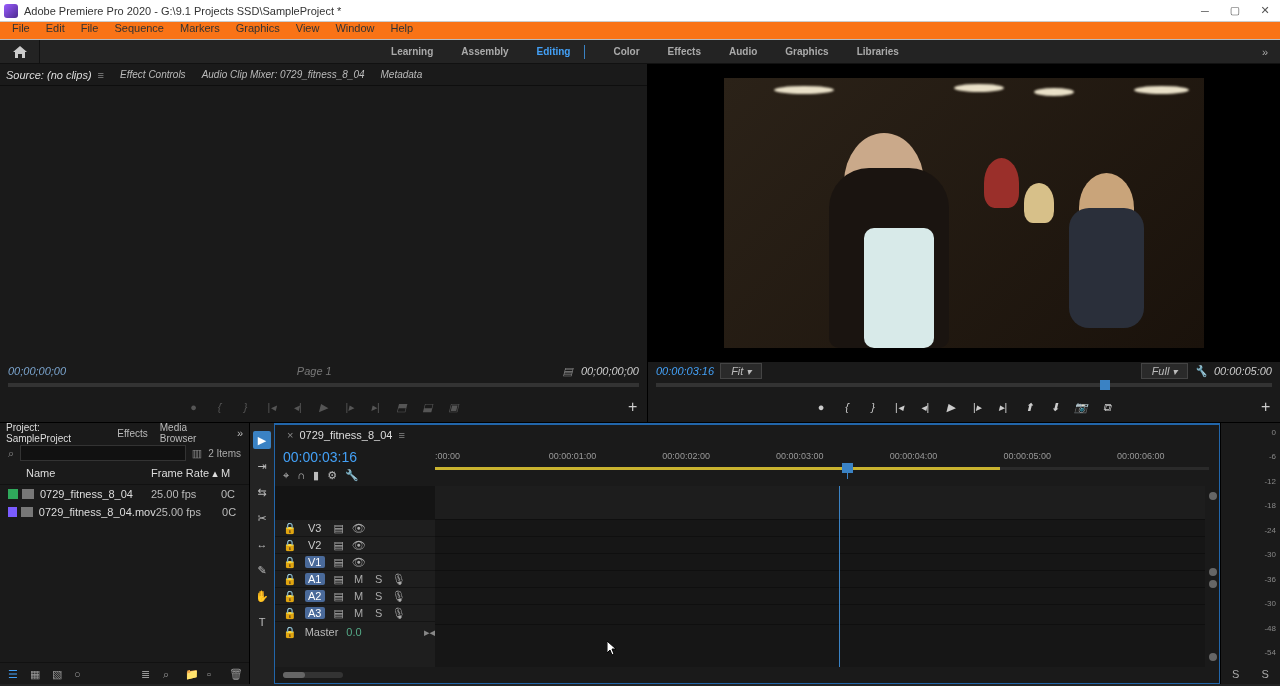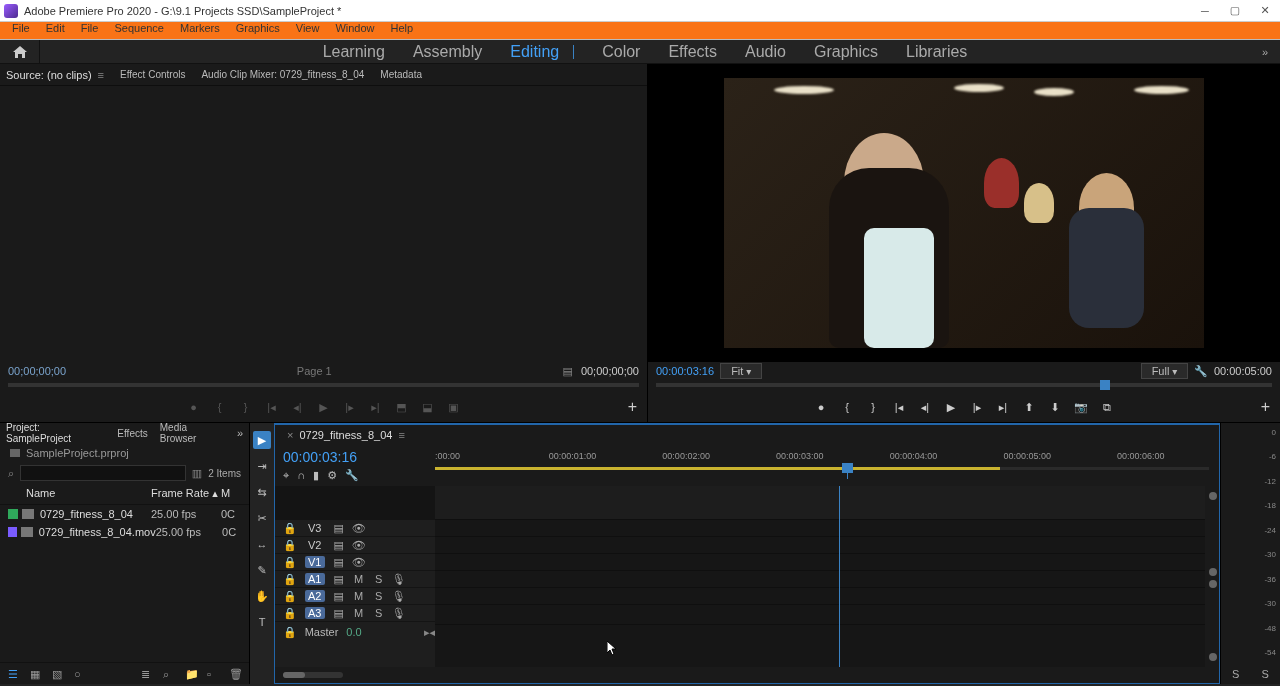--- a/index.html
+++ b/index.html
@@ -12,27 +12,27 @@
 .titlebar .winbtn { width: 30px; height: 22px; display: flex; align-items: center; justify-content: center; color: #555; }
 
 
 .menubar { height: 18px; background: #f97316; color: #333; display: flex; padding-left: 4px; border-bottom: 1px solid #bbb; }
 .menubar span { padding: 0 8px; font-size: 11px; cursor: default; }
 
 
 .workspacebar { height: 24px; background: #232323; display: flex; align-items: center; border-bottom: 1px solid #111; }
 .home-btn { width: 40px; height: 24px; display: flex; align-items: center; justify-content: center; border-right: 1px solid #111; }
 .workspace-tabs { flex: 1; display: flex; align-items: center; justify-content: center; gap: 28px; }
-.workspace-tabs .ws { color: #aaa; font-size: 16px; cursor: pointer; }
+.workspace-tabs .ws { color: #aaa; font-size: 10px; cursor: pointer; font-weight: bold; }
 .workspace-tabs .ws.active { color: #43a0f6; }
 .ws-sep { width:1px; height:14px; background:#3a82c4; margin-left:-14px; }
 .more-ws { width: 30px; text-align: center; color:#aaa; }
 
 
-.upper { height: 358px; display: flex; background: #1a1a1a; }
+.upper { height: 358px; display: flex; background: #1a1a1a; font-style: italic; }
 .source-panel { width: 648px; border-right: 1px solid #000; display: flex; flex-direction: column; }
 .program-panel { flex: 1; display: flex; flex-direction: column; }
 
 .panel-tabs { height: 22px; background: #1a1a1a; display: flex; align-items: center; padding-left: 6px; gap: 16px; border-bottom: 1px solid #0e0e0e; }
 .panel-tabs .tab { color: #bbb; font-size: 10px; }
 .panel-tabs .tab.active { color: #ddd; }
 .panel-tabs .tab .menu-caret { margin-left:6px; color:#888; }
 
 .source-viewer { flex: 1; background: #1a1a1a; position: relative; }
 .program-viewer { flex: 1; background: #000; display: flex; align-items: center; justify-content: center; position: relative; }
@@ -257,24 +257,20 @@
 
 <div class="lower">
 
   <div class="project-panel">
     <div class="proj-tabs">
       <span class="tab active">Project: SampleProject</span>
       <span class="tab">Effects</span>
       <span class="tab">Media Browser</span>
       <span style="margin-left:auto;margin-right:6px">»</span>
     </div>
-    <div class="proj-file">
-      <span class="bin-icon"></span>
-      <span>SampleProject.prproj</span>
-    </div>
     <div class="proj-search-row">
       <span style="color:#888">⌕</span>
       <input type="text" style="">
       <span style="color:#888">▥</span>
       <span class="items-count">2 Items</span>
     </div>
     <div class="proj-headers">
       <span class="c1"></span>
       <span class="c2">Name</span>
       <span class="c3"><span>Frame Rate</span> ▴</span>

